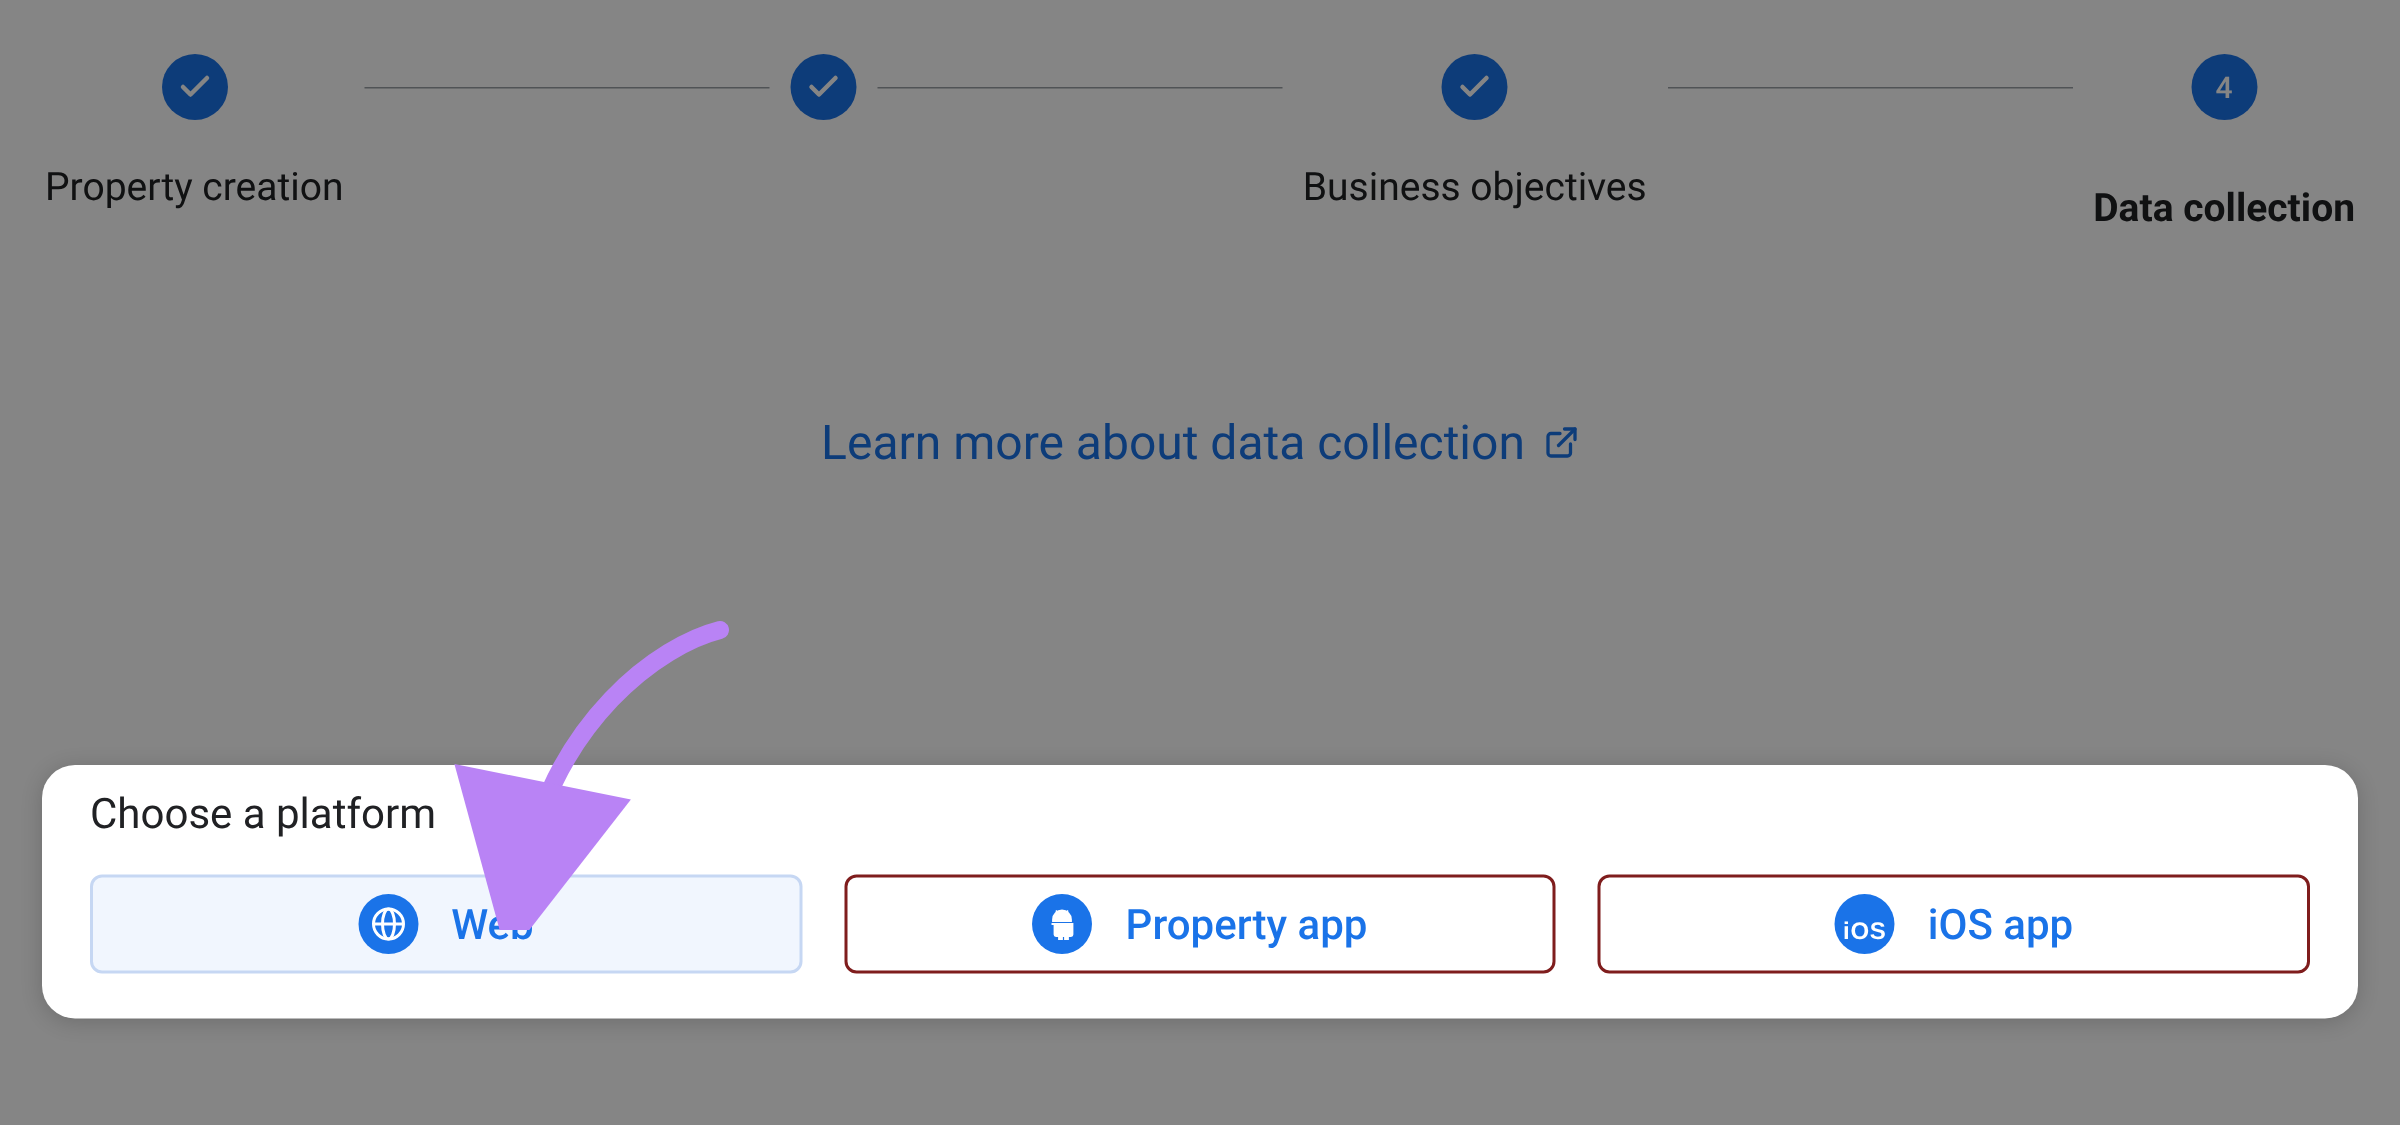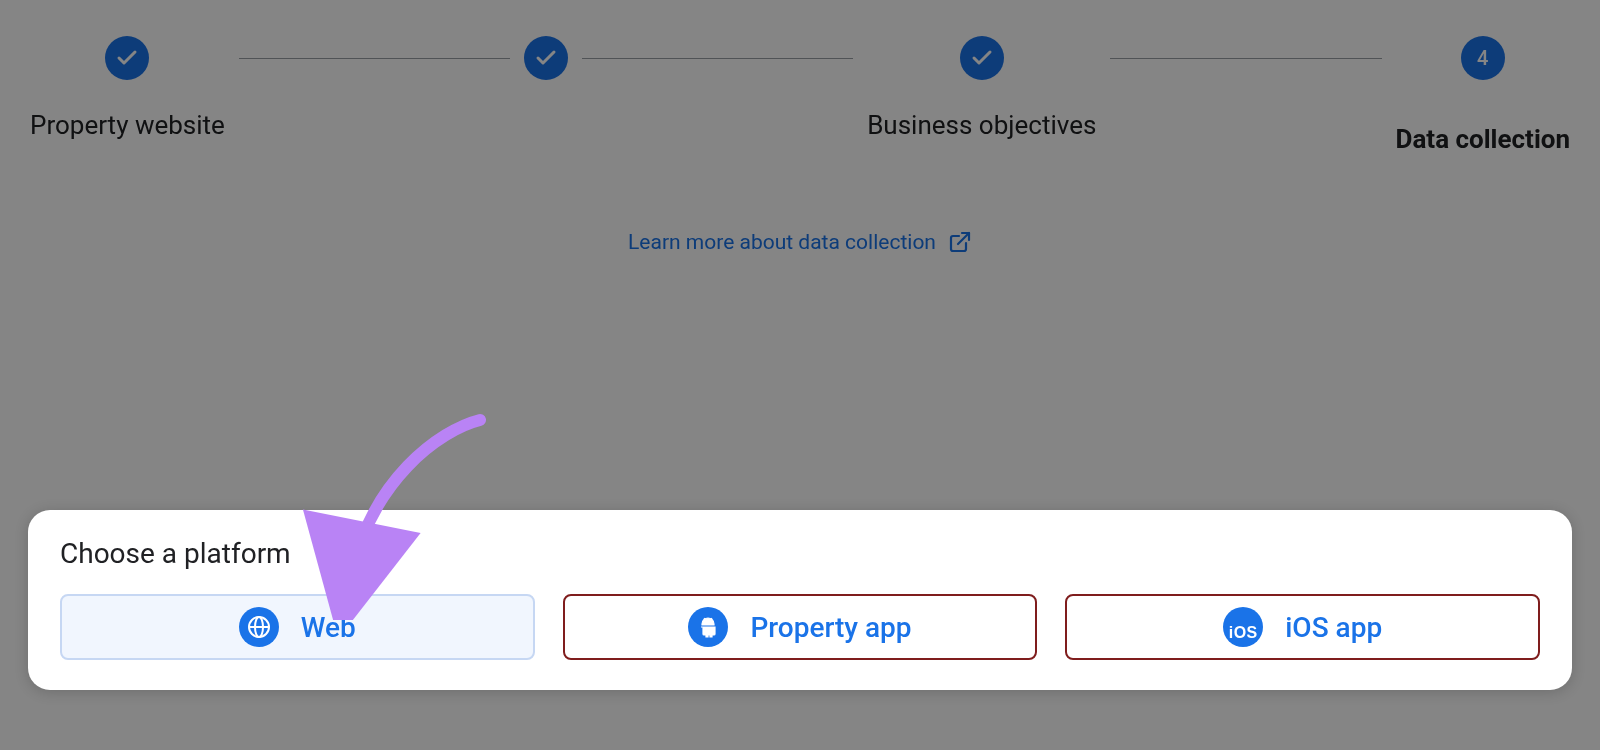--- a/index.html
+++ b/index.html
@@ -76,38 +76,39 @@
     margin-bottom: 28px;
   }
   .hero p {
     font-size: 25px;
     line-height: 1.55;
     color: #3c4043;
     max-width: 1320px;
     margin: 0 auto 30px auto;
   }
   .hero a.learn {
-    font-size: 21px;
+    font-size: 32px;
     color: #1a73e8;
     text-decoration: none;
     display: inline-flex;
     align-items: center;
     gap: 12px;
+    margin-top: 46px;
   }
   .hero a.learn svg { width: 24px; height: 24px; }
 
   
   .card {
     position: absolute;
     left: 28px;
     right: 28px;
     top: 510px;
     background: #fff;
     border-radius: 22px;
-    padding: 27px 32px 30px 32px;
+    padding: 16px 32px 30px 32px;
     box-shadow: 0 2px 14px rgba(0,0,0,0.18);
     z-index: 5;
   }
   .card-title {
     font-size: 28px;
     color: #202124;
     margin-bottom: 24px;
     font-weight: 400;
   }
   .platforms {
@@ -158,21 +159,21 @@
 
 <div class="backdrop">
 
   <div class="stepper">
     <div class="step">
       <div class="step-badge">
         <svg viewBox="0 0 24 24" fill="none" stroke="#fff" stroke-width="3" stroke-linecap="round" stroke-linejoin="round">
             <polyline points="4 12 9 17 20 6"></polyline>
           </svg>
       </div>
-      <div class="step-label">Property website</div>
+      <div class="step-label">Property creation</div>
     </div>
     <div class="connector"></div>
     <div class="step">
       <div class="step-badge">
         <svg viewBox="0 0 24 24" fill="none" stroke="#fff" stroke-width="3" stroke-linecap="round" stroke-linejoin="round">
             <polyline points="4 12 9 17 20 6"></polyline>
           </svg>
       </div>
     </div>
     <div class="connector"></div>

